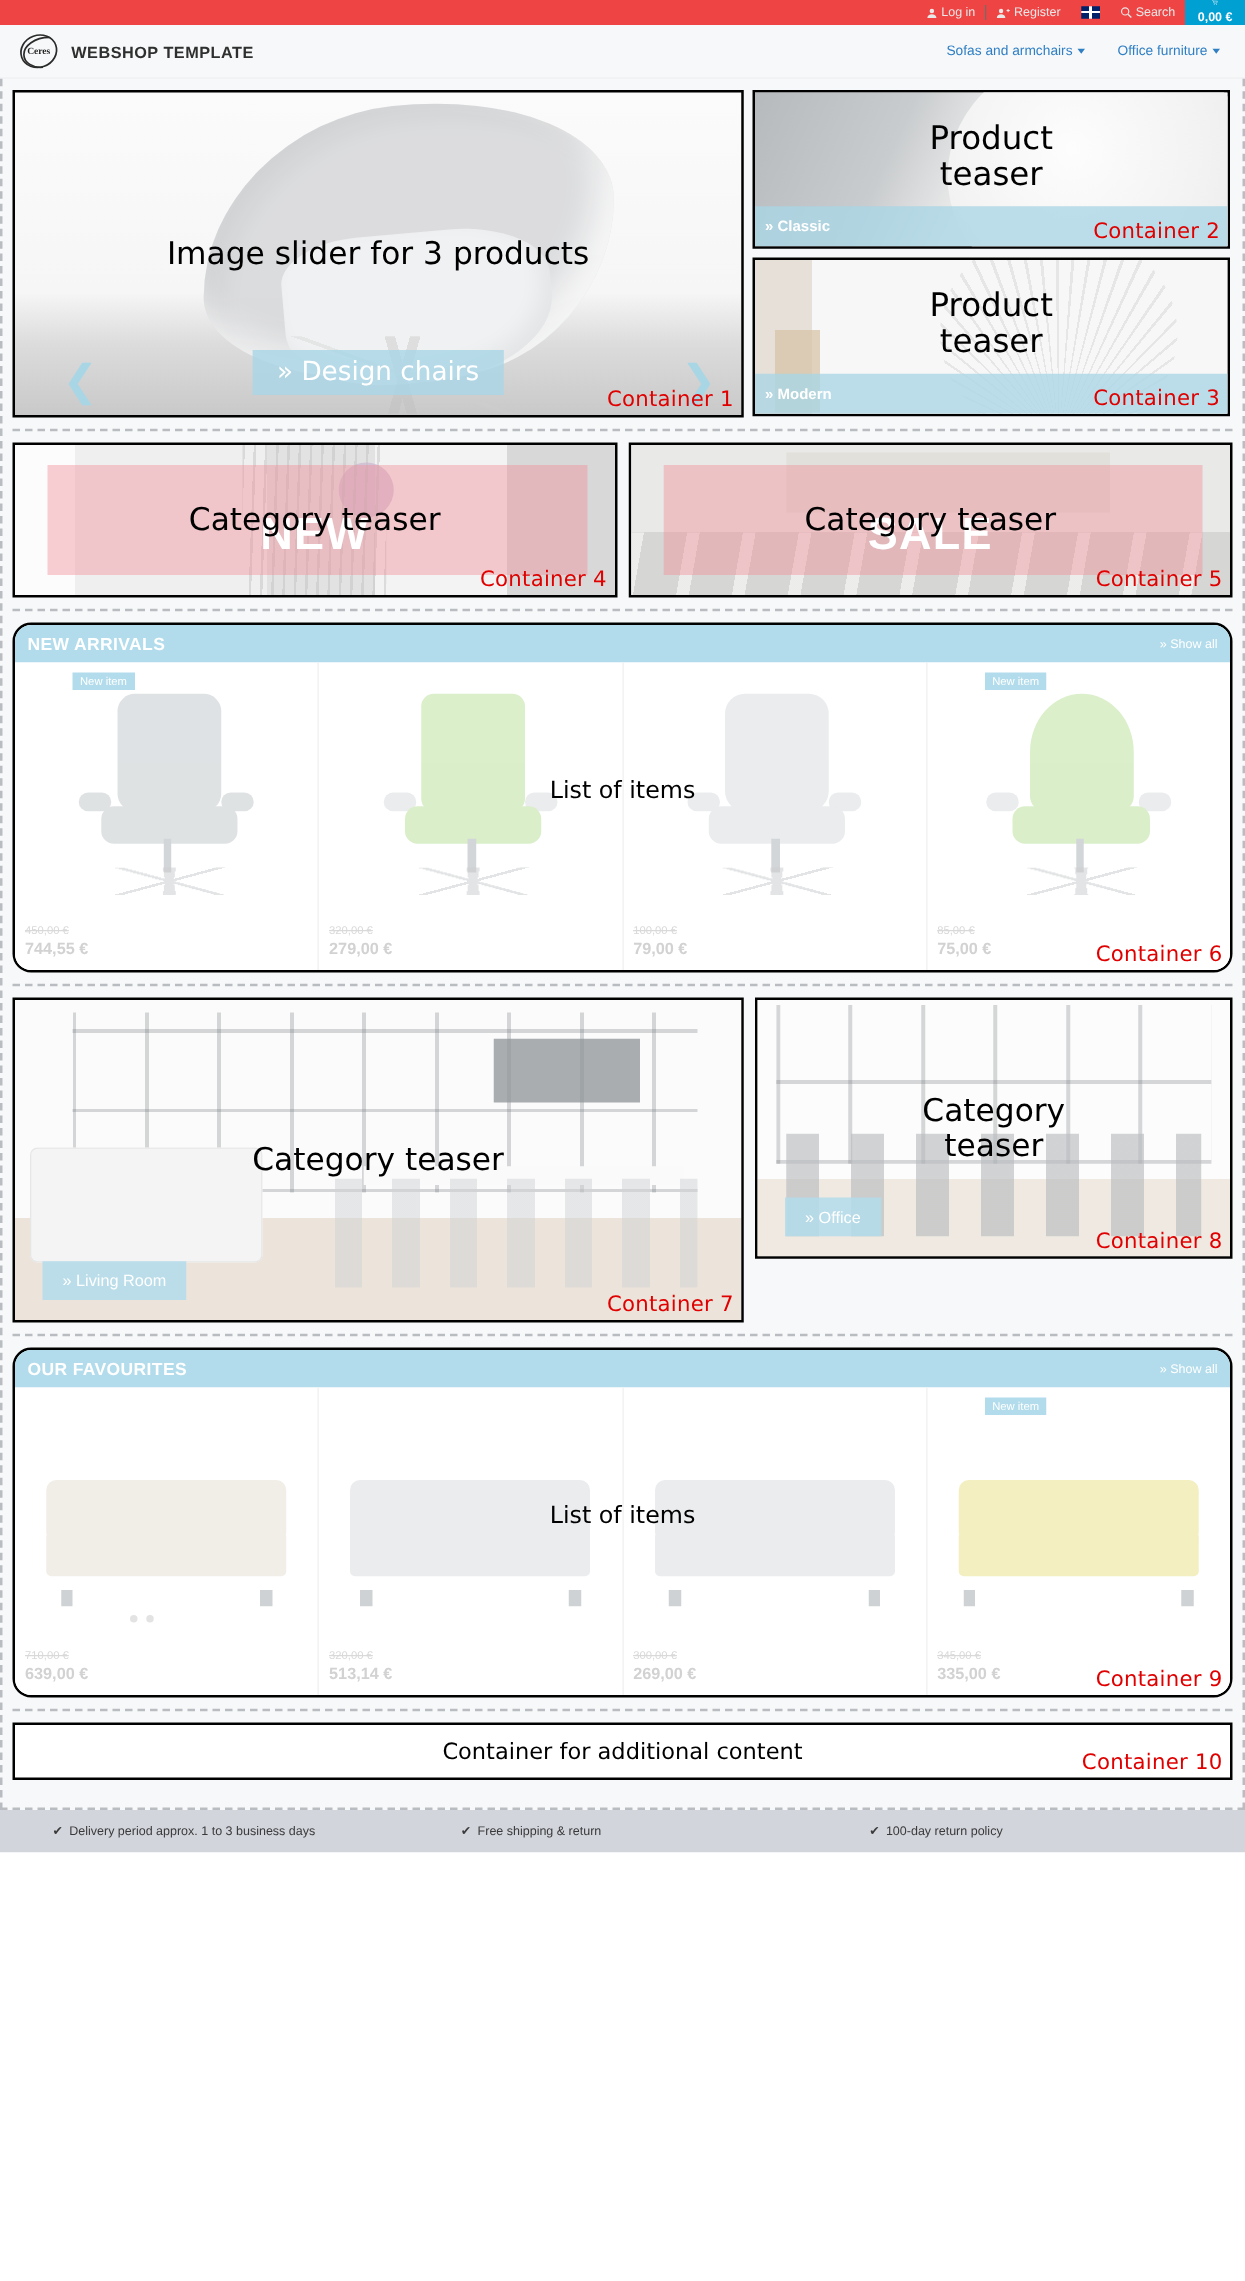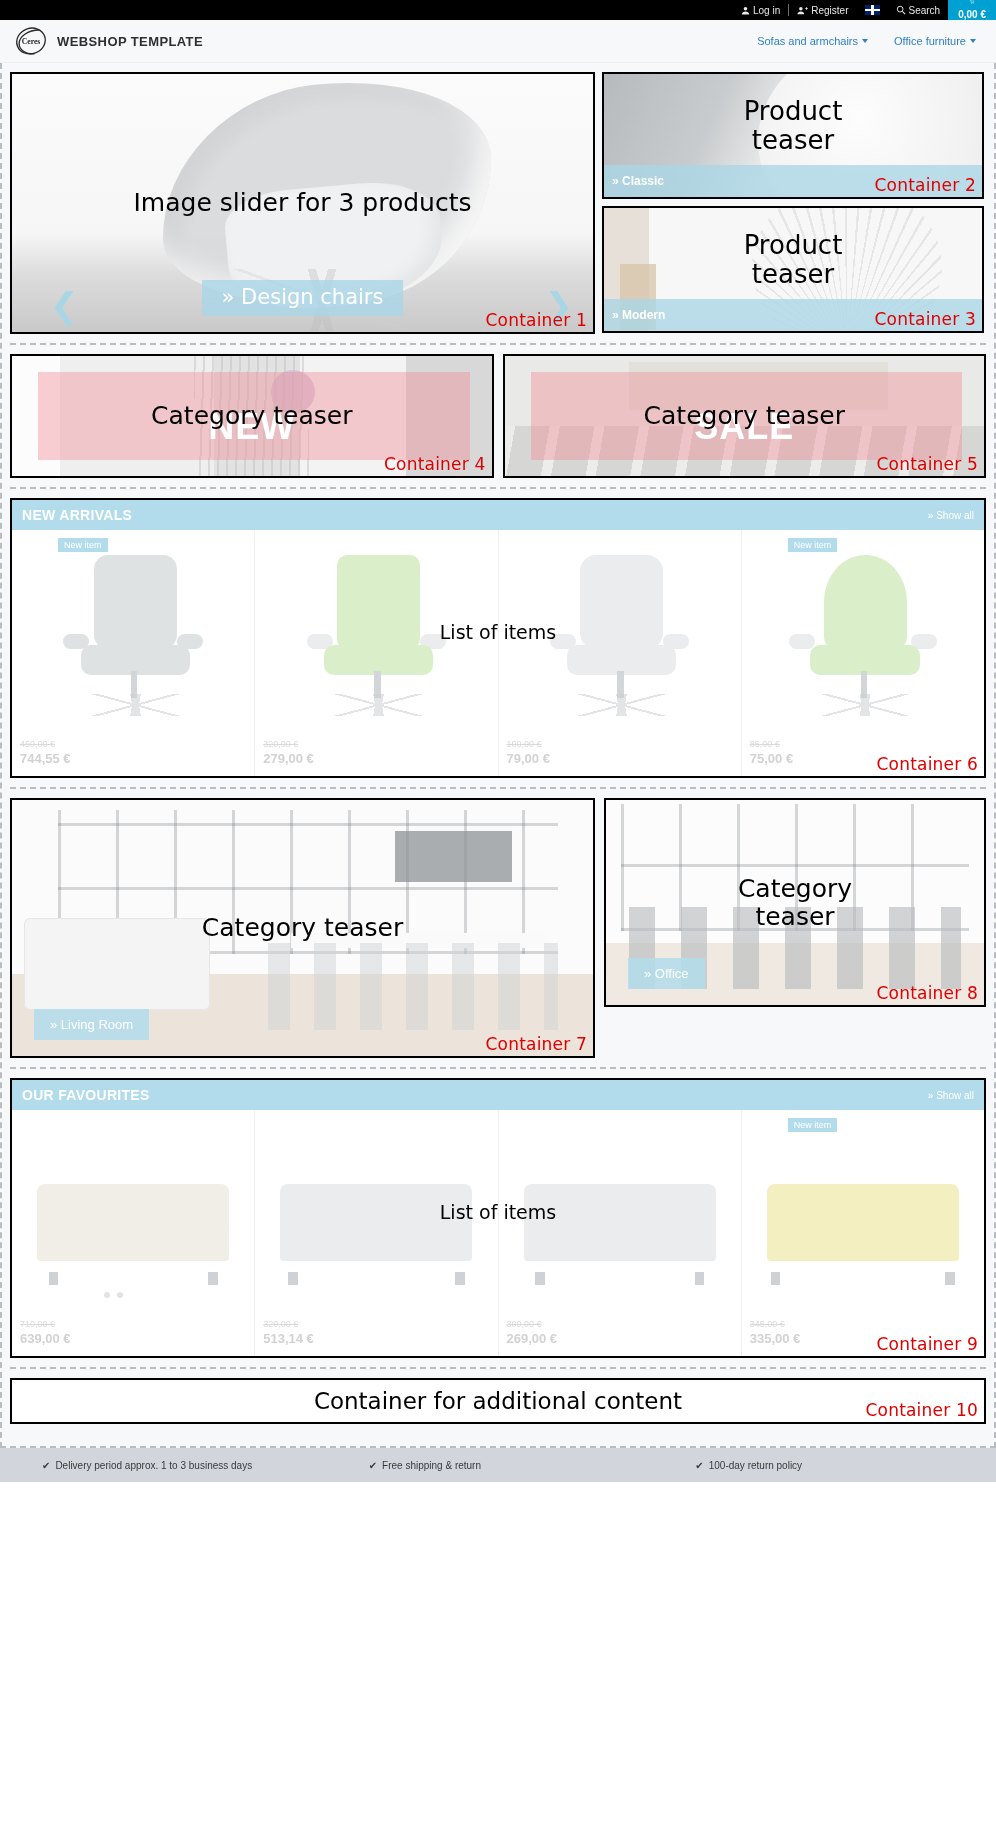--- a/index.html
+++ b/index.html
@@ -7,21 +7,21 @@
     width: 996px;
     font-family: "Liberation Sans", sans-serif;
     background: #ffffff;
     color: #333;
     -webkit-font-smoothing: antialiased;
   }
 
   
   .topbar {
     height: 20px;
-    background: #000000;
+    background: #ef4444;
     display: flex;
     align-items: stretch;
     justify-content: flex-end;
     font-size: 10px;
     color: #e8e8e8;
   }
   .topbar-item {
     display: flex;
     align-items: center;
     gap: 3px;
@@ -156,21 +156,21 @@
     background:rgba(240,140,150,.42); z-index:4;
   }
   .cat-word {
     position:absolute; left:0; right:0; top:42%; text-align:center; z-index:5;
     color:#fff; font-size:36px; font-weight:bold; letter-spacing:1px;
     font-family:"Liberation Sans", sans-serif;
   }
   .cat .big-label { top:50%; z-index:6; }
 
   
-  .listbox { position:relative; }
+  .listbox { position:relative;border-radius:15px; }
   .list-head { height:30px; background:#b2dceb; display:flex; align-items:center; padding:0 10px; }
   .list-head .title { color:#fff; font-size:14px; font-weight:bold; letter-spacing:.3px; }
   .list-head .showall { margin-left:auto; color:#fff; font-size:10px; }
   .list-grid { display:flex; background:#fff; }
   .pcell { flex:1; position:relative; padding:6px 8px 10px 8px; min-height:246px; display:flex; flex-direction:column; }
   .pcell + .pcell { border-left:1px solid #f0f0f0; }
   .badge {
     position:absolute; left:8px; top:8px; background:#b2dceb; color:#fff;
     font-size:9px; padding:2px 6px; z-index:6;margin-left:38px;
   }
@@ -227,21 +227,21 @@
     background: linear-gradient(to bottom,#fcfcfc 0 70%, #efe9e2 70% 100%); }
   .office-chairs { position:absolute; left:6%; right:6%; top:52%; height:40%;
     background: repeating-linear-gradient(90deg, #b9bcbf 0 26px, transparent 26px 52px); opacity:.65; }
   .cta-chip {
     position:absolute; left:22px; bottom:16px; background:rgba(178,220,235,.85);
     color:#fff; font-size:13px; padding:8px 16px; z-index:7;
   }
 
   
   .ct10 { height:46px; display:flex; align-items:center; justify-content:center; position:relative; background:#fff; }
-  .ct10 .txt { font-family:"DejaVu Sans", sans-serif; font-size:23px; color:#000; }
+  .ct10 .txt { font-family:"DejaVu Sans", sans-serif; font-size:18px; color:#000; }
 
   
   .footer {
     background:#d3d5dd; height:34px; display:flex; align-items:center;
     font-size:10px; color:#3a3a3a;
   }
   .fcell { flex:1; display:flex; align-items:center; gap:5px; padding-left:42px; }
   .fcell:nth-child(2){ padding-left:26px; }
   .fcell:nth-child(3){ padding-left:26px; }
 </style>

